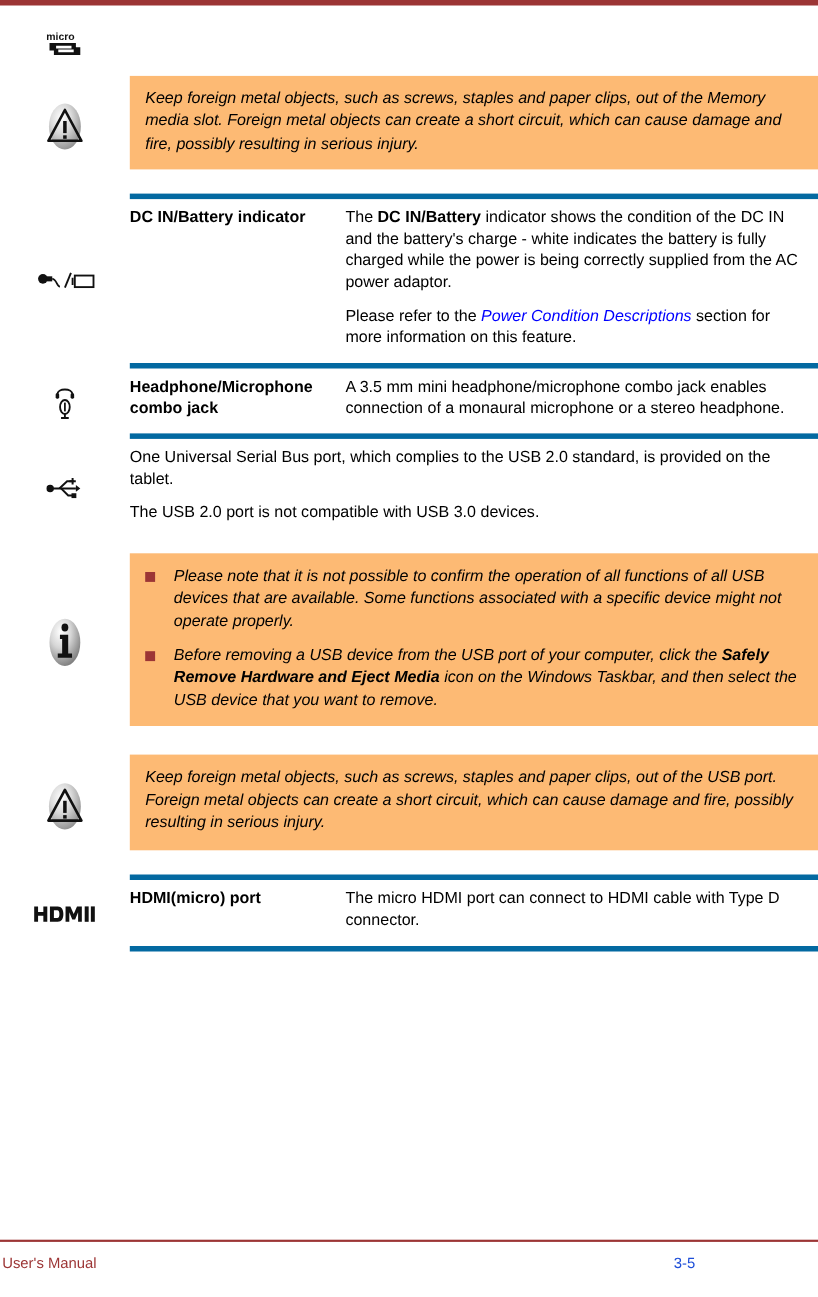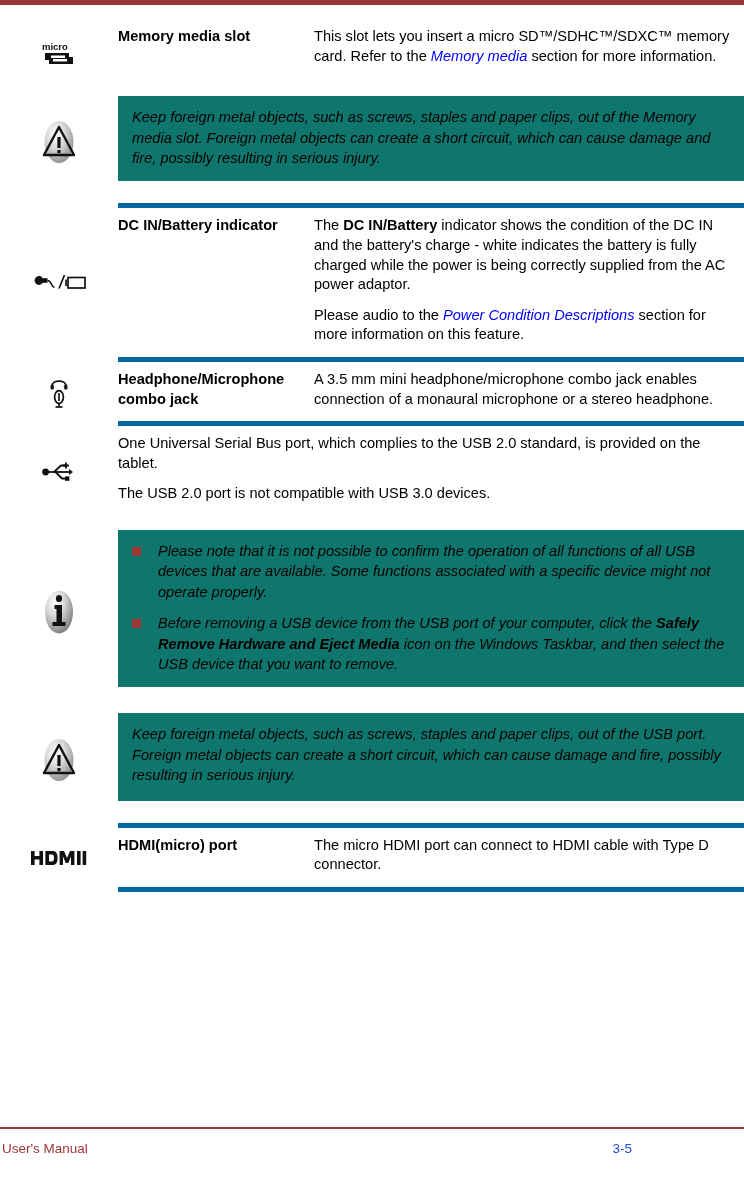--- a/index.html
+++ b/index.html
@@ -112,21 +112,21 @@
   }
   .spec-desc p {
     margin: 0 0 11px 0;
   }
   .spec-desc p:last-child {
     margin-bottom: 0;
   }
 
   
   .note-row .row-content {
-    background: #0f766e;
+    background: #fdba74;
     padding: 11px 14px 13px 14px;
     box-sizing: border-box;
     font-style: italic;
     font-size: 14.6px;
     line-height: 20.4px;
   }
   .note-row .row-content p {
     margin: 0;
   }
   .note-row.tight .row-content {
@@ -197,26 +197,20 @@
 <div class="page-body">
 
   <div class="row spec-row no-rule">
     <div class="icon-cell">
       <svg class="ico microsd-ico" viewBox="0 0 40 26">
         <text x="3" y="11" font-family="'Liberation Sans', sans-serif" font-size="9.5" font-weight="bold" fill="#111">micro</text>
         <path d="M6 14 L30 14 L30 18 L34 18 L34 25 L10 25 L10 21 L6 21 Z" fill="#111"></path>
         <path d="M12 16.5 L26 16.5 L26 19 L12 19 Z" fill="#fff"></path>
         <path d="M14 20 L28 20 L28 22.5 L14 22.5 Z" fill="#fff"></path>
       </svg>
-    </div>
-    <div class="row-content">
-      <div class="spec-name">Memory media slot</div>
-      <div class="spec-desc">
-        <p><span>This slot lets you insert a micro SD™/SDHC™/SDXC™ memory card. Refer to the </span><span class="lnk">Memory media</span><span> section for more information.</span></p>
-      </div>
     </div>
   </div>
 
   <div class="gap-18"></div>
 
   <div class="row note-row">
     <div class="icon-cell">
       <svg class="ico warn-ico" viewBox="0 0 38 44">
         <defs>
           <radialGradient id="wg1" cx="38%" cy="32%" r="72%">
@@ -246,21 +240,21 @@
         <path d="M17.5 8.5 C21.5 8.5 21.5 15.5 24.5 15.5" fill="none" stroke="#111" stroke-width="1.6"></path>
         <path d="M29 16.5 L34.5 3" fill="none" stroke="#111" stroke-width="1.7"></path>
         <path d="M36 7.5 L36 14" fill="none" stroke="#111" stroke-width="1.7"></path>
         <rect x="38" y="5.5" width="17" height="10.5" fill="none" stroke="#111" stroke-width="1.7"></rect>
       </svg>
     </div>
     <div class="row-content">
       <div class="spec-name">DC IN/Battery indicator</div>
       <div class="spec-desc">
         <p><span>The </span><span class="bold">DC IN/Battery</span><span> indicator shows the condition of the DC IN and the battery's charge - white indicates the battery is fully charged while the power is being correctly supplied from the AC power adaptor.</span></p>
-        <p><span>Please audio to the </span><span class="lnk">Power Condition Descriptions</span><span> section for more information on this feature.</span></p>
+        <p><span>Please refer to the </span><span class="lnk">Power Condition Descriptions</span><span> section for more information on this feature.</span></p>
       </div>
     </div>
   </div>
 
   <div class="row spec-row">
     <div class="icon-cell">
       <svg class="ico hp-ico" viewBox="0 0 22 34">
         <path d="M4 11 C4 4.5 18 4.5 18 11" fill="none" stroke="#111" stroke-width="1.7"></path>
         <rect x="2.6" y="9.5" width="3.2" height="5" rx="1.3" fill="#111"></rect>
         <rect x="16.2" y="9.5" width="3.2" height="5" rx="1.3" fill="#111"></rect>

